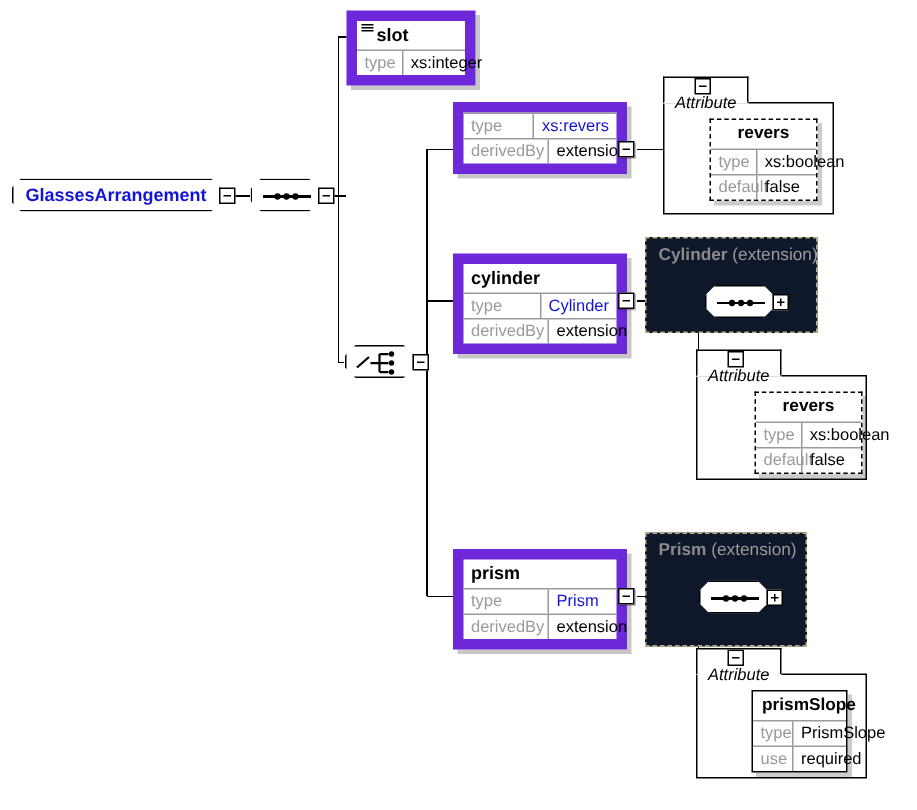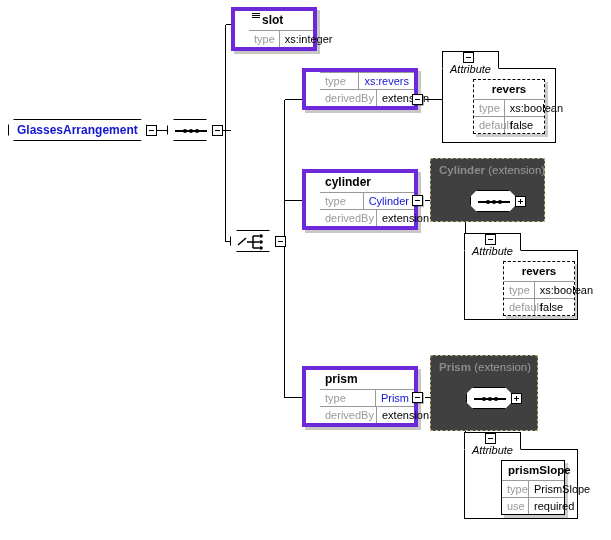--- a/index.html
+++ b/index.html
@@ -27,24 +27,23 @@
     left: 0; top: 0;
     width: 611px;
     height: 540px;
     pointer-events: none;
   }
 
   
   .ebox {
     position: absolute;
     box-sizing: border-box;
-    border: 4px solid #6d28d9;
+    border: 7px solid #6d28d9;
     background: #ffffff;
     box-shadow: 3px 3px 0 rgba(0,0,0,0.22);
-    padding-left: 14px;
   }
   .ebox .ename {
     font-weight: bold;
     font-size: 12px;
     padding: 2px 5px 3px 5px;
     line-height: 14px;
     position: relative;
     white-space: nowrap;
   }
   .ebox.hasicon .ename { padding-left: 13px; }
@@ -163,21 +162,21 @@
     padding: 3px 6px 3px 6px;
     line-height: 13px;
     white-space: nowrap;
   }
 
   
   .extpanel {
     position: absolute;
     box-sizing: border-box;
     border: 1px dashed #b9b27a;
-    background: #404040;
+    background: #0f172a;
     text-align: center;
   }
   .extpanel .exttitle {
     position: absolute;
     left: 8px;
     top: 5px;
     font-size: 11.5px;
     white-space: nowrap;
   }
   .exttitle .tname { font-weight: bold; color: #8a8a8a; }

